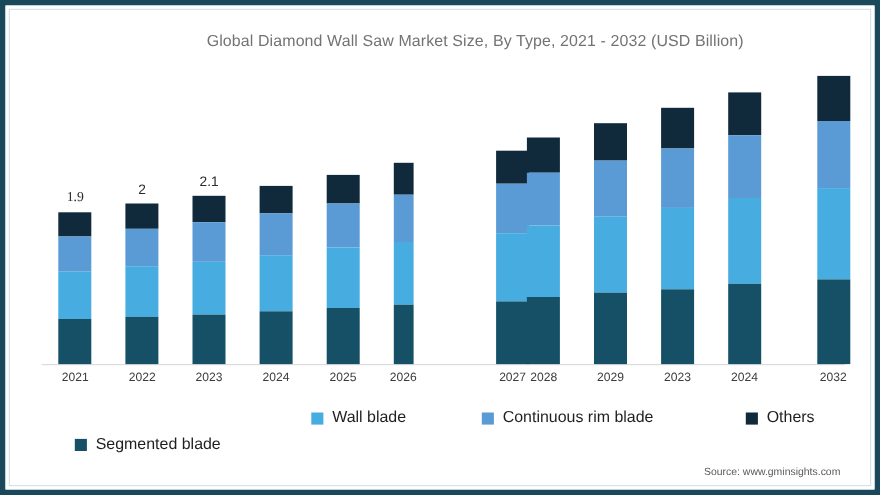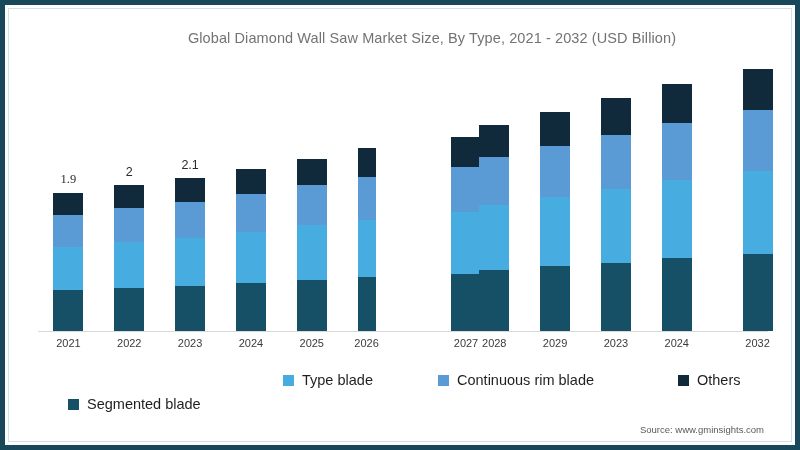--- a/index.html
+++ b/index.html
@@ -263,21 +263,21 @@
       </div>
     </div>
 
   <div class="legend" id="legend">
       <div class="legend-item" style="position: absolute; left: 30px; margin-top: 48px;">
         <span class="legend-swatch" style="background: rgb(21, 80, 102);"></span>
         <span class="legend-text">Segmented blade</span>
       </div>
       <div class="legend-item" style="position: absolute; left: 245px;">
         <span class="legend-swatch" style="background: rgb(71, 172, 224);"></span>
-        <span class="legend-text">Type blade</span>
+        <span class="legend-text">Wall blade</span>
       </div>
       <div class="legend-item" style="position: absolute; left: 400px;">
         <span class="legend-swatch" style="background: rgb(91, 155, 213);"></span>
         <span class="legend-text">Continuous rim blade</span>
       </div>
       <div class="legend-item" style="position: absolute; left: 640px;">
         <span class="legend-swatch" style="background: rgb(16, 42, 60);"></span>
         <span class="legend-text">Others</span>
       </div>
     </div>

